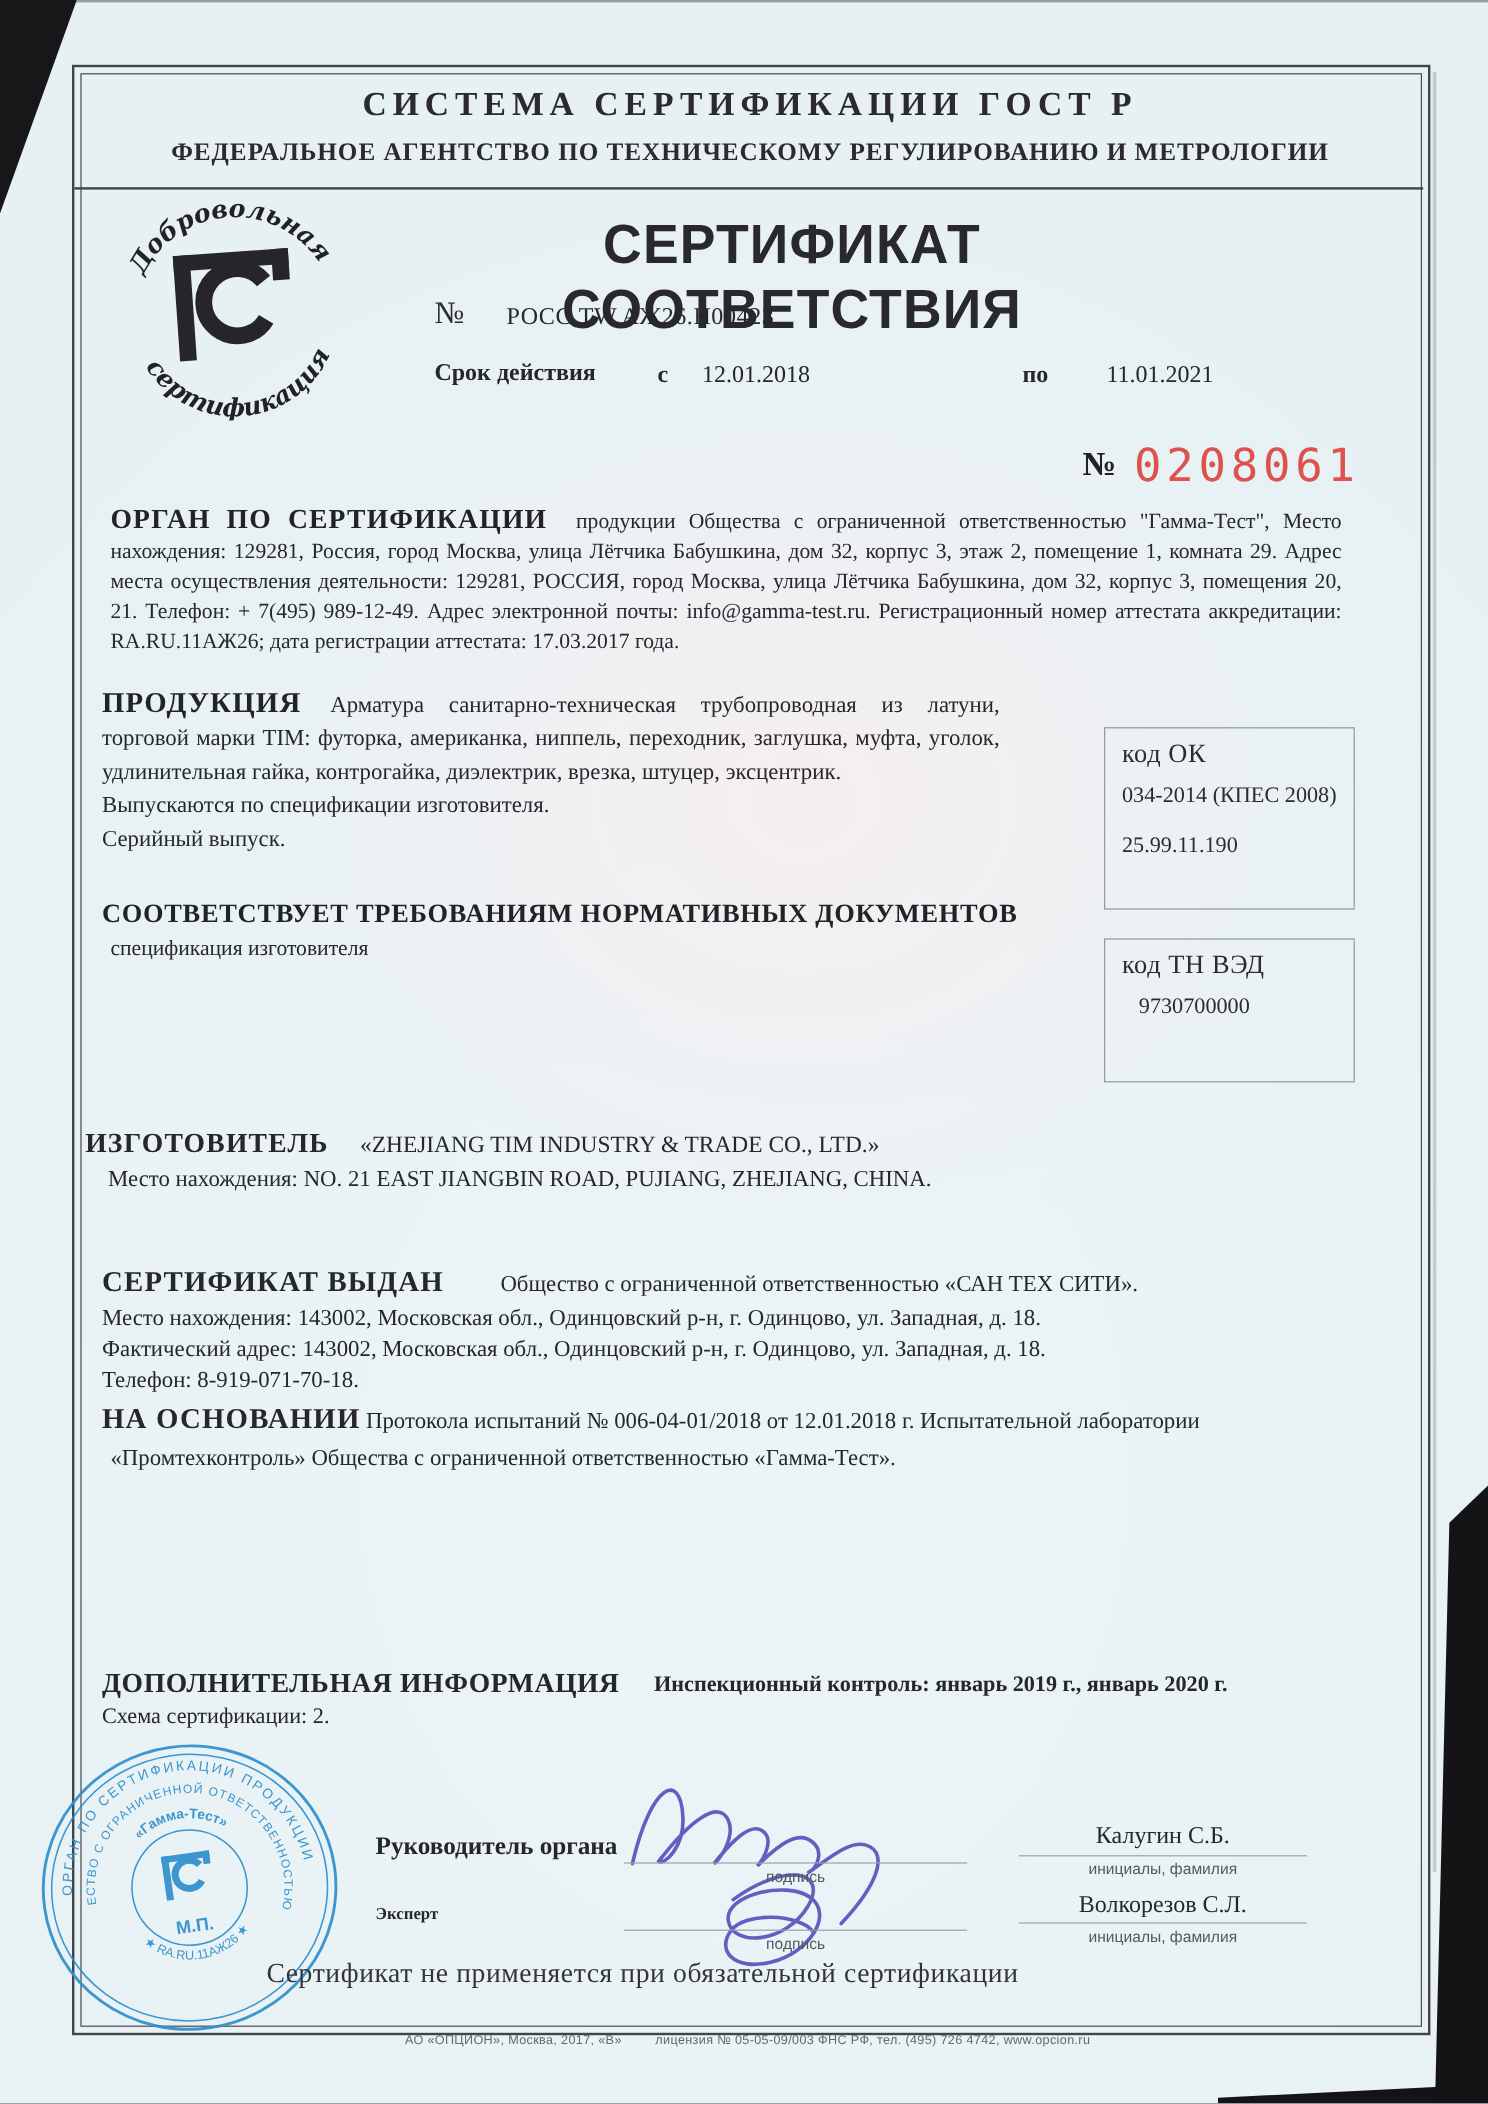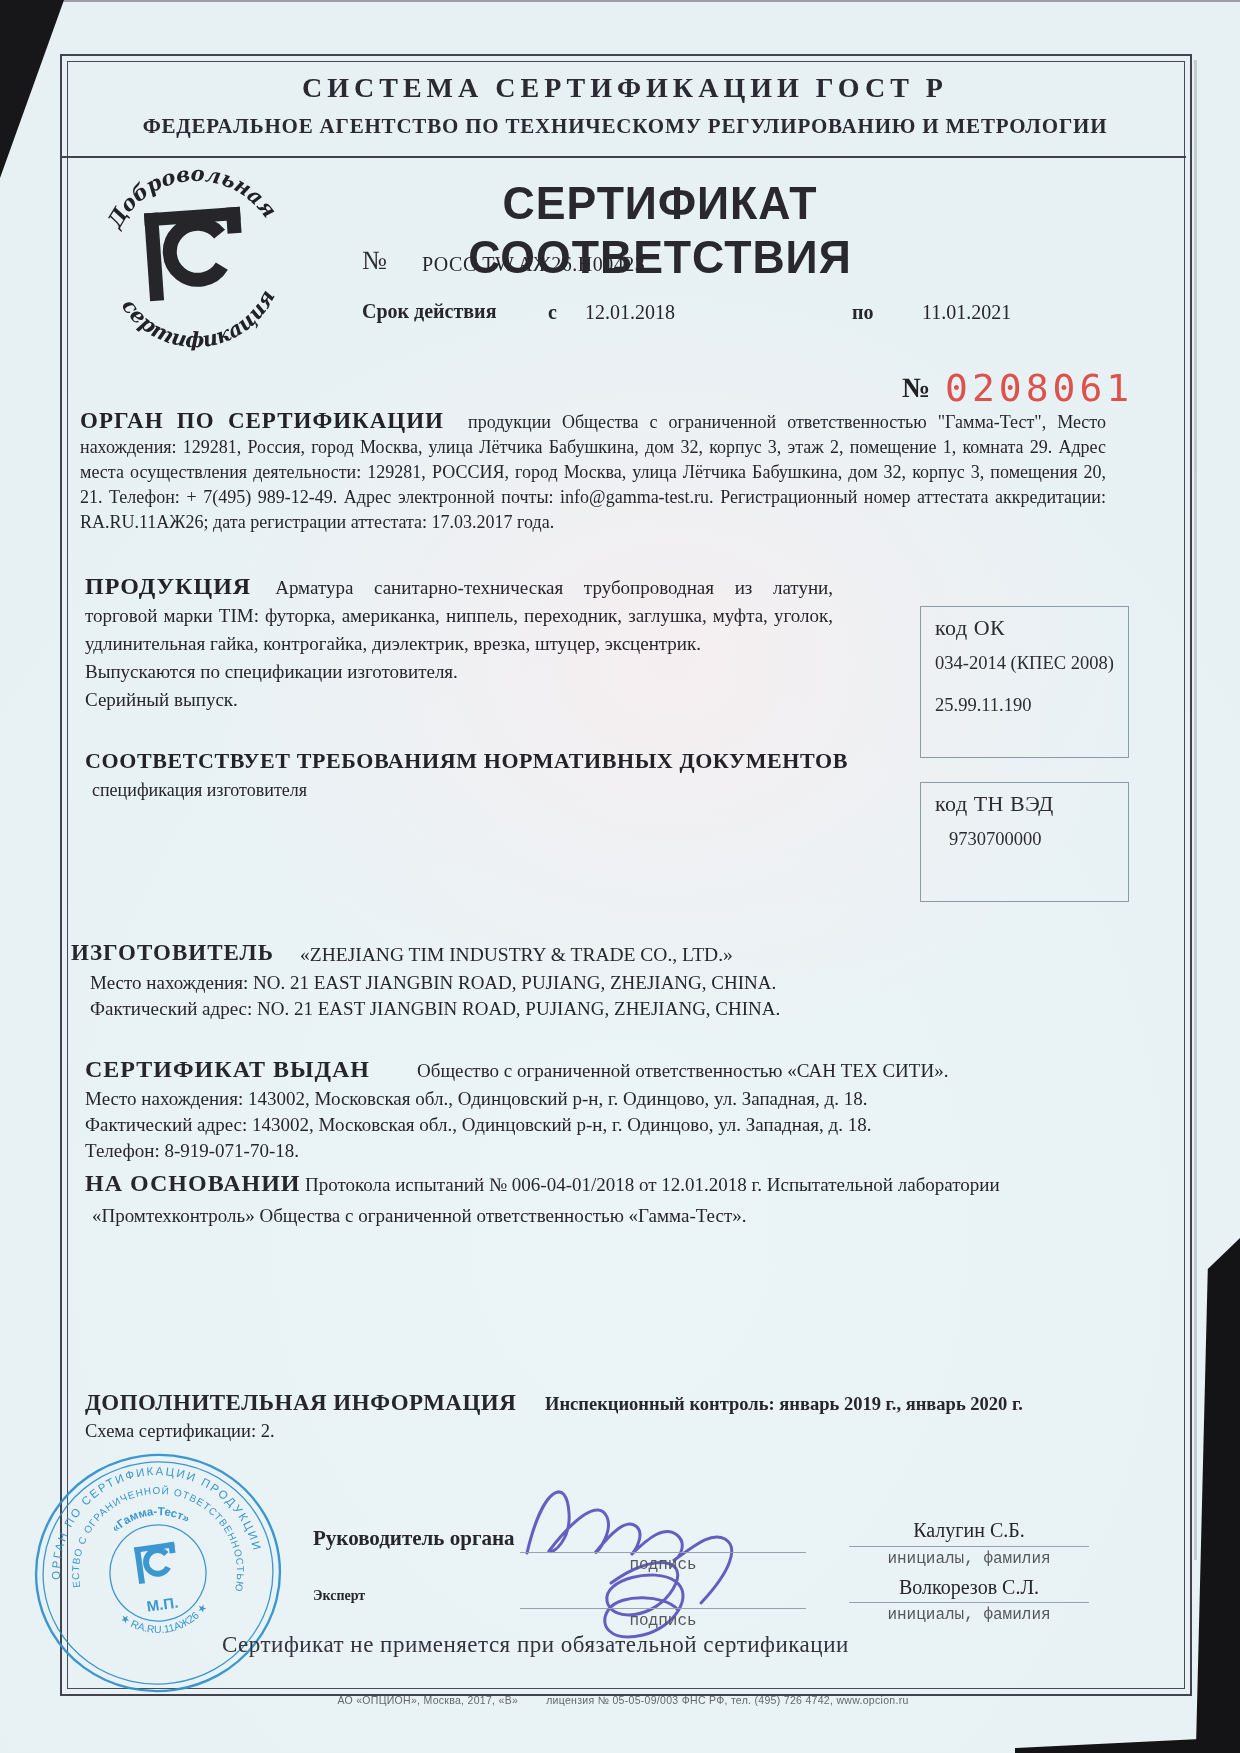--- a/index.html
+++ b/index.html
@@ -29,21 +29,21 @@
   .no-value{left:422px;top:253px;font-size:20px;letter-spacing:.5px;}
   .val-label{left:362px;top:300px;font-size:20px;font-weight:bold;}
   .val-c{left:548px;top:301px;font-size:20px;font-weight:bold;}
   .val-from{left:585px;top:301px;font-size:20px;}
   .val-po{left:852px;top:301px;font-size:20px;font-weight:bold;}
   .val-to{left:922px;top:301px;font-size:20px;}
   .blank-no-label{left:902px;top:372px;font-size:28px;font-weight:bold;color:#222;}
   .blank-no-value{left:945px;top:366px;font-family:"DejaVu Sans Mono",monospace;font-size:38px;letter-spacing:4px;color:#de524d;}
   
   .inline-head{font-weight:bold;letter-spacing:1px;color:#222227;padding-right:24px;}
-  .par-body{left:80px;top:408px;width:1026px;margin:0;font-size:18px;line-height:25px;text-align:justify;}
+  .par-body{left:80px;top:408px;width:1026px;margin:12px;font-size:18px;line-height:25px;text-align:justify;}
   .par-body .inline-head{font-size:23px;}
   .product-par{left:85px;top:572px;width:748px;margin:0;font-size:19px;line-height:28px;text-align:justify;}
   .product-par .inline-head{font-size:24px;}
   .code-box{border:1px solid #8b9aa3;color:#2b2b30;}
   .ok-box{left:920px;top:606px;width:207px;height:150px;}
   .box-label{position:absolute;left:14px;top:8px;font-size:22px;letter-spacing:.5px;}
   .ok-v1{position:absolute;left:14px;top:46px;font-size:18.5px;}
   .ok-v2{position:absolute;left:14px;top:88px;font-size:18.5px;}
   .compl-head{left:85px;top:748px;font-size:22px;font-weight:bold;letter-spacing:.6px;color:#222227;}
   .compl-text{left:92px;top:780px;font-size:18px;}
@@ -65,21 +65,21 @@
   .add-text{left:545px;top:1394px;font-size:18.5px;font-weight:bold;}
   .add-scheme{left:85px;top:1421px;font-size:18.5px;}
   
   .sig-label1{left:313px;top:1526px;font-size:21px;font-weight:bold;}
   .sig-label2{left:313px;top:1588px;font-size:14px;font-weight:bold;}
   .sig-line{height:0;border-top:1px solid #98a2a8;}
   .l1a{left:520px;top:1552px;width:286px;}
   .l1b{left:849px;top:1546px;width:240px;}
   .l2a{left:520px;top:1608px;width:286px;}
   .l2b{left:849px;top:1602px;width:240px;}
-  .cap{font-family:Liberation Mono, monospace;font-size:16px;color:#55595d;}
+  .cap{font-family:Liberation Sans, sans-serif;font-size:13px;color:#55595d;}
   .cap1a{left:520px;top:1556px;width:286px;text-align:center;}
   .cap1b{left:849px;top:1550px;width:240px;text-align:center;}
   .cap2a{left:520px;top:1612px;width:286px;text-align:center;}
   .cap2b{left:849px;top:1606px;width:240px;text-align:center;}
   .name1{left:849px;top:1519px;width:240px;text-align:center;font-size:20px;}
   .name2{left:849px;top:1576px;width:240px;text-align:center;font-size:20px;}
   .bottom-note{left:222px;top:1632px;font-size:23px;letter-spacing:.5px;color:#33333a;}
   .footer{left:61px;top:1694px;width:1124px;text-align:center;font-family:"Liberation Sans",sans-serif;
     font-size:10.5px;color:#63686c;letter-spacing:.3px;}
   .footer span{margin:0 14px;}
@@ -152,21 +152,20 @@
   <div class="abs compl-text">спецификация изготовителя</div>
 
   <div class="abs code-box tnved-box">
     <span class="box-label">код ТН ВЭД</span>
     <span class="tnved-v">9730700000</span>
   </div>
 
   <div class="abs manu-head">ИЗГОТОВИТЕЛЬ</div>
   <div class="abs manu-name">«ZHEJIANG TIM INDUSTRY &amp; TRADE CO., LTD.»</div>
   <div class="abs manu-a1">Место нахождения: NO. 21 EAST JIANGBIN ROAD, PUJIANG, ZHEJIANG, CHINA.</div>
-  <div class="abs manu-a2">Фактический адрес: NO. 21 EAST JIANGBIN ROAD, PUJIANG, ZHEJIANG, CHINA.</div>
 
   <div class="abs iss-head">СЕРТИФИКАТ ВЫДАН</div>
   <div class="abs iss-name">Общество с ограниченной ответственностью «САН ТЕХ СИТИ».</div>
   <div class="abs iss-a1">Место нахождения: 143002, Московская обл., Одинцовский р-н, г. Одинцово, ул. Западная, д. 18.</div>
   <div class="abs iss-a2">Фактический адрес: 143002, Московская обл., Одинцовский р-н, г. Одинцово, ул. Западная, д. 18.</div>
   <div class="abs iss-ph">Телефон: 8-919-071-70-18.</div>
 
   <div class="abs basis-head">НА ОСНОВАНИИ</div>
   <div class="abs basis-l1">Протокола испытаний № 006-04-01/2018 от 12.01.2018 г. Испытательной лаборатории</div>
   <div class="abs add-head">ДОПОЛНИТЕЛЬНАЯ ИНФОРМАЦИЯ</div>

